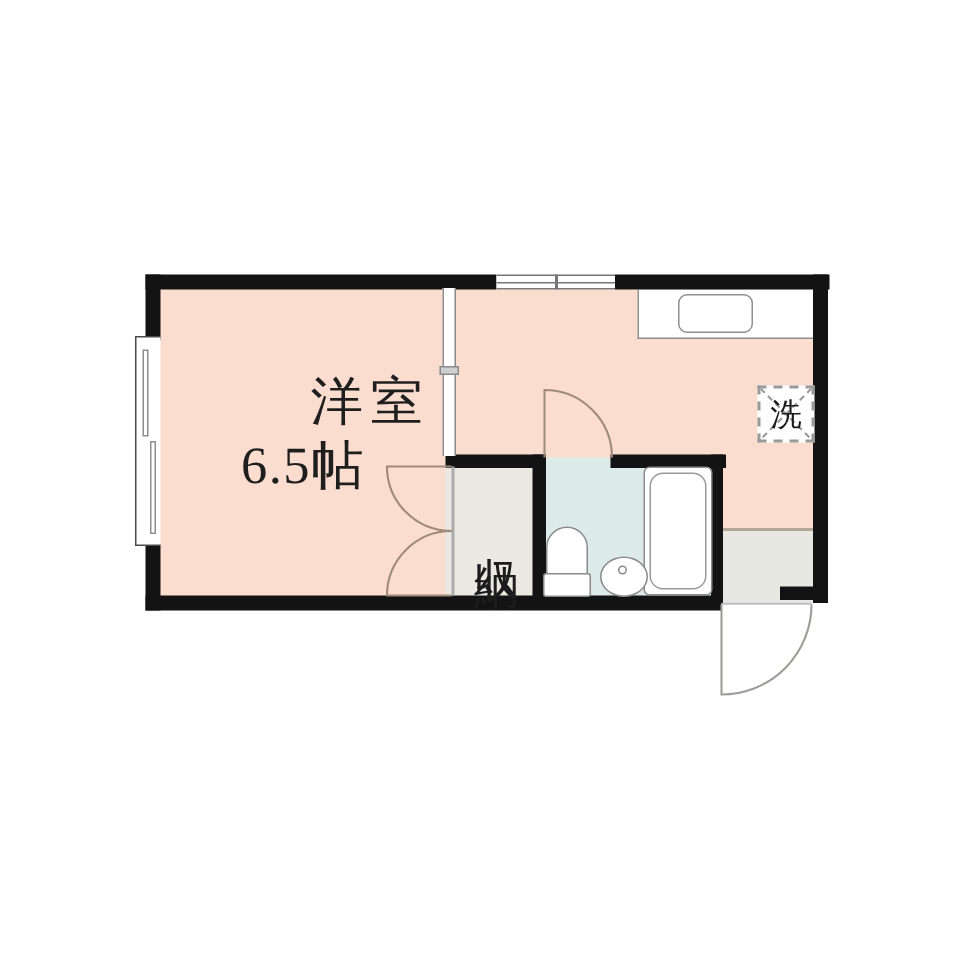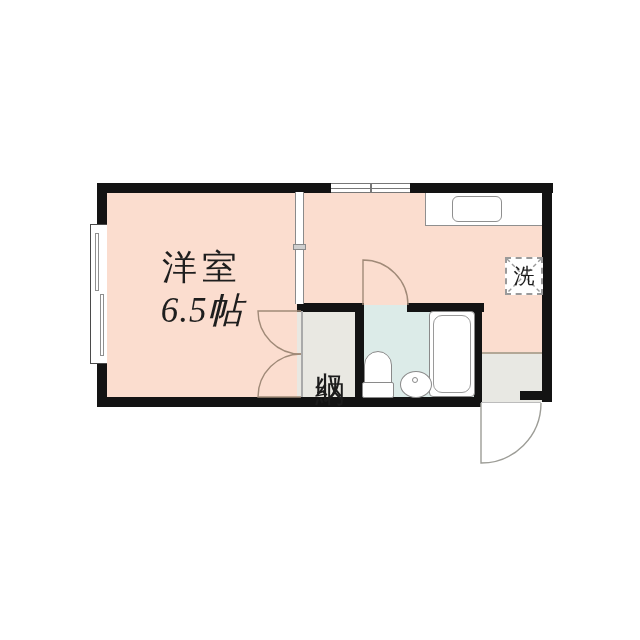--- a/index.html
+++ b/index.html
@@ -50,22 +50,22 @@
   .tub{left:429px;top:311px;width:46px;height:86px;background:#fff;border:1.4px solid #8a8a8a;border-radius:4px;}
   .tub-inner{position:absolute;left:3px;top:3px;right:3px;bottom:3px;border:1px solid #9a9a9a;border-radius:9px;}
   .toilet-tank{left:362px;top:382px;width:32px;height:16px;background:#fff;border:1.4px solid #8a8a8a;border-radius:2px;}
   .toilet-bowl{left:364px;top:351px;width:28px;height:33px;background:#fff;border:1.4px solid #8a8a8a;border-radius:14px 14px 2px 2px;}
   .basin{left:400px;top:371px;width:32px;height:27px;background:#fff;border:1.4px solid #8a8a8a;border-radius:50%;}
   .basin-faucet{left:412px;top:377px;width:6px;height:6px;background:#fff;border:1px solid #8a8a8a;border-radius:50%;}
   
   #doors{position:absolute;left:0;top:0;pointer-events:none;}
   
   .room-label-block{left:117px;top:247px;width:170px;text-align:center;color:#1e1e1e;font-size:35px;line-height:1.22;}
-  .room-label-block .rl-name{letter-spacing:5px;}
-  .room-label-block .rl-area{letter-spacing:1px;font-style:italic;}
+  .room-label-block .rl-name{letter-spacing:5px;text-align:right;}
+  .room-label-block .rl-area{letter-spacing:1px;}
   .closet-label{left:312px;top:314px;width:36px;height:78px;writing-mode:vertical-rl;text-orientation:upright;
     font-size:30px;line-height:36px;letter-spacing:5px;color:#1c1c1c;text-align:center;}
 </style>
 </head>
 <body>
 
 <div id="canvas">
 
   <div class="abs floor-main"></div>
   <div class="abs floor-closet"></div>

